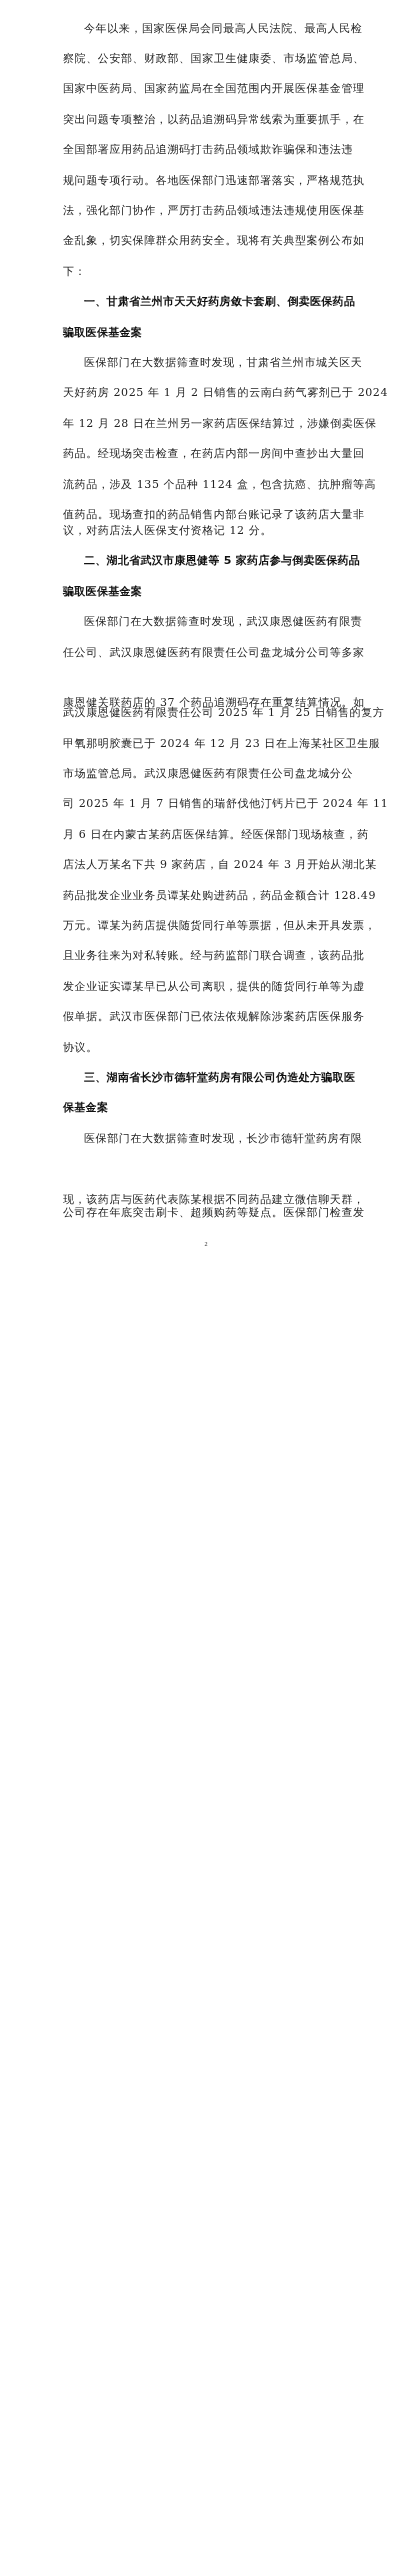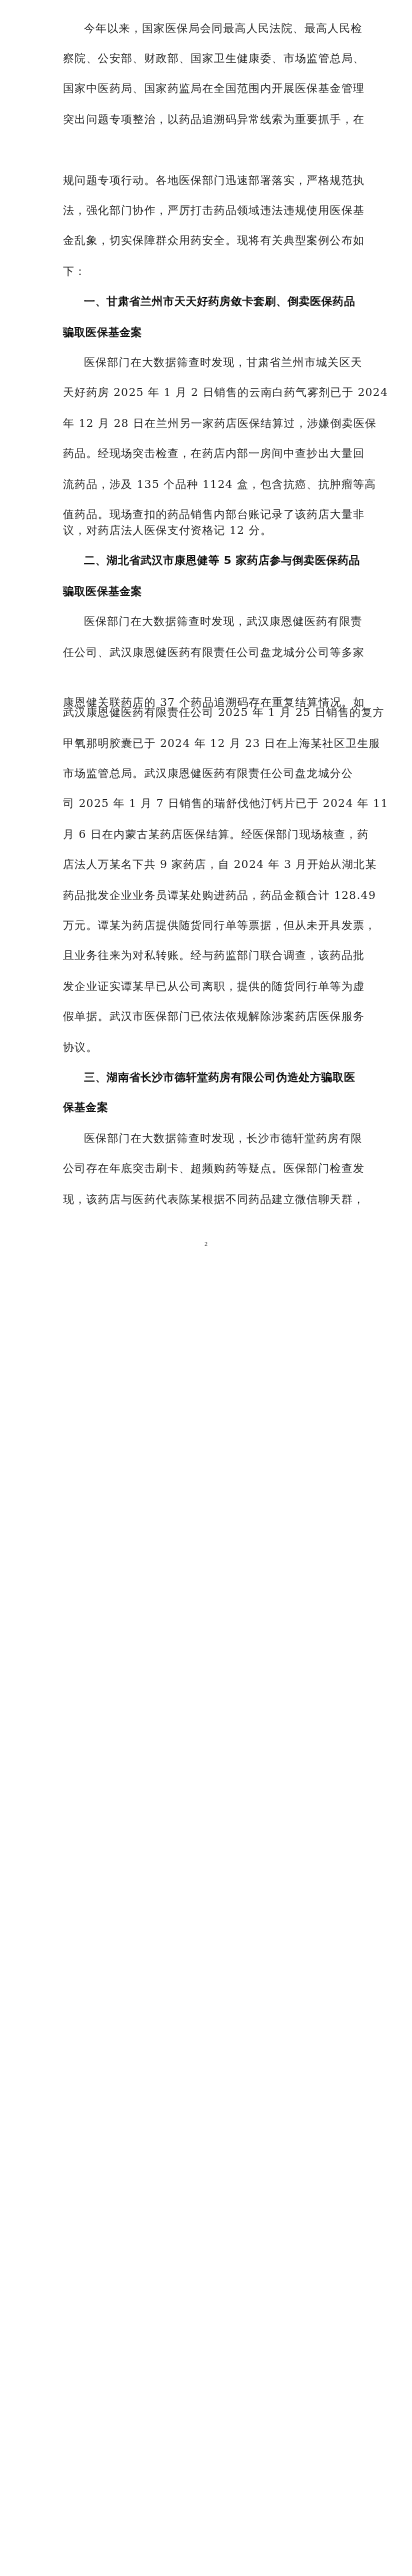--- a/index.html
+++ b/index.html
@@ -21,20 +21,21 @@
 </head>
 <body>
 
 <div class="doc">
 
   <div class="page" style="height:526px;">
     <div class="line indent" style="top:20.6px">今年以来，国家医保局会同最高人民法院、最高人民检</div>
     <div class="line" style="top:51px">察院、公安部、财政部、国家卫生健康委、市场监管总局、</div>
     <div class="line" style="top:81px">国家中医药局、国家药监局在全国范围内开展医保基金管理</div>
     <div class="line" style="top:112px">突出问题专项整治，以药品追溯码异常线索为重要抓手，在</div>
+    <div class="line" style="top:142px">全国部署应用药品追溯码打击药品领域欺诈骗保和违法违</div>
     <div class="line" style="top:173px">规问题专项行动。各地医保部门迅速部署落实，严格规范执</div>
     <div class="line" style="top:203px">法，强化部门协作，严厉打击药品领域违法违规使用医保基</div>
     <div class="line" style="top:233px">金乱象，切实保障群众用药安全。现将有关典型案例公布如</div>
     <div class="line" style="top:264px">下：</div>
     <div class="line indent heading" style="top:294px">一、甘肃省兰州市天天好药房敛卡套刷、倒卖医保药品</div>
     <div class="line heading" style="top:325px">骗取医保基金案</div>
     <div class="line indent" style="top:355px">医保部门在大数据筛查时发现，甘肃省兰州市城关区天</div>
     <div class="line" style="top:385px">天好药房 2025 年 1 月 2 日销售的云南白药气雾剂已于 2024</div>
     <div class="line" style="top:416px">年 12 月 28 日在兰州另一家药店医保结算过，涉嫌倒卖医保</div>
     <div class="line" style="top:446px">药品。经现场突击检查，在药店内部一房间中查抄出大量回</div>
@@ -69,17 +70,17 @@
   <div class="line" style="top:857px">店法人万某名下共 9 家药店，自 2024 年 3 月开始从湖北某</div>
   <div class="line" style="top:888px">药品批发企业业务员谭某处购进药品，药品金额合计 128.49</div>
   <div class="line" style="top:918px">万元。谭某为药店提供随货同行单等票据，但从未开具发票，</div>
   <div class="line" style="top:948px">且业务往来为对私转账。经与药监部门联合调查，该药品批</div>
   <div class="line" style="top:979px">发企业证实谭某早已从公司离职，提供的随货同行单等为虚</div>
   <div class="line" style="top:1009px">假单据。武汉市医保部门已依法依规解除涉案药店医保服务</div>
   <div class="line" style="top:1040px">协议。</div>
   <div class="line indent heading" style="top:1070px">三、湖南省长沙市德轩堂药房有限公司伪造处方骗取医</div>
   <div class="line heading" style="top:1100px">保基金案</div>
   <div class="line indent" style="top:1131px">医保部门在大数据筛查时发现，长沙市德轩堂药房有限</div>
-  <div class="line" style="top:1161px">公司存在年底突击刷卡、超频购药等疑点。医保部门检查发</div>
+  <div class="line" style="top:1205px">公司存在年底突击刷卡、超频购药等疑点。医保部门检查发</div>
   <div class="line" style="top:1192px">现，该药店与医药代表陈某根据不同药品建立微信聊天群，</div>
   <div class="pagenum" style="top:1240px">2</div>
 </div>
 
 
 </body></html>

